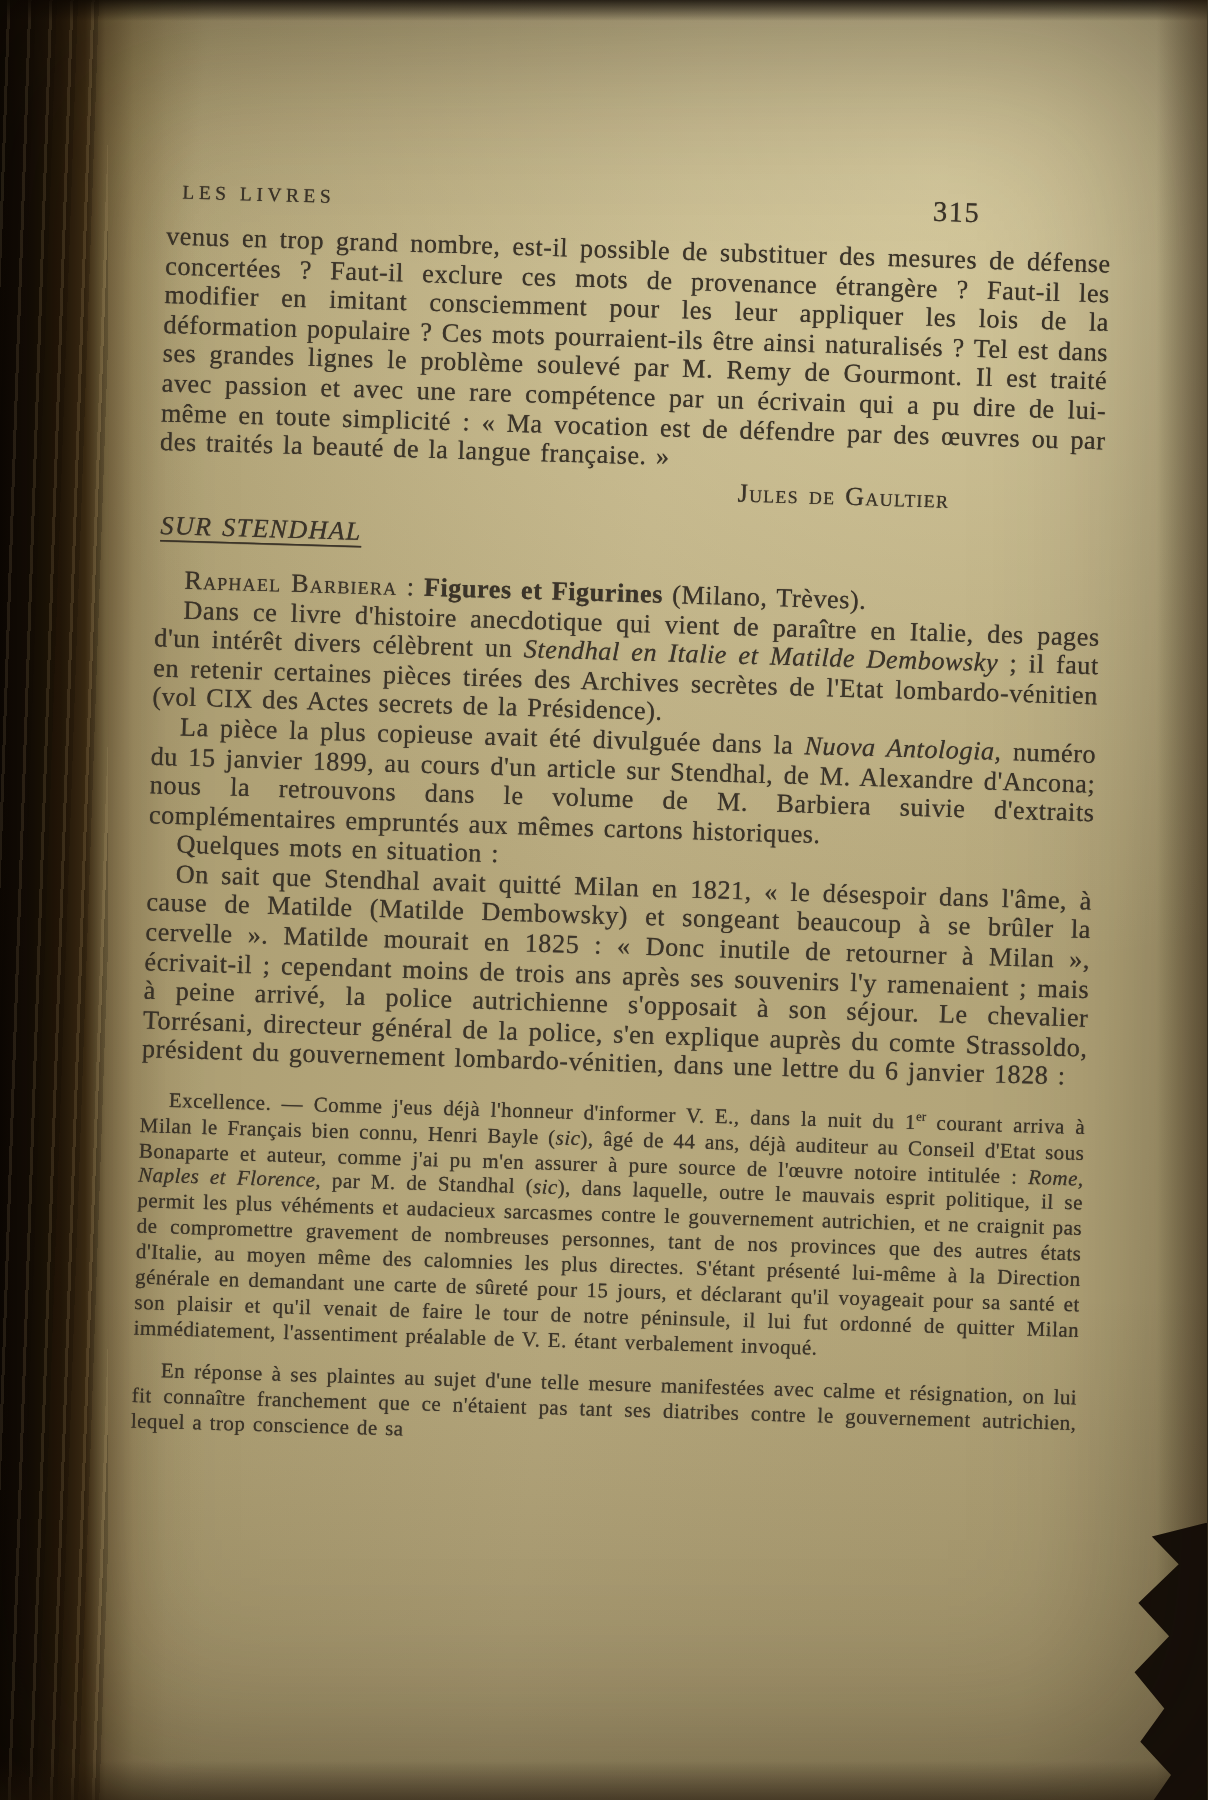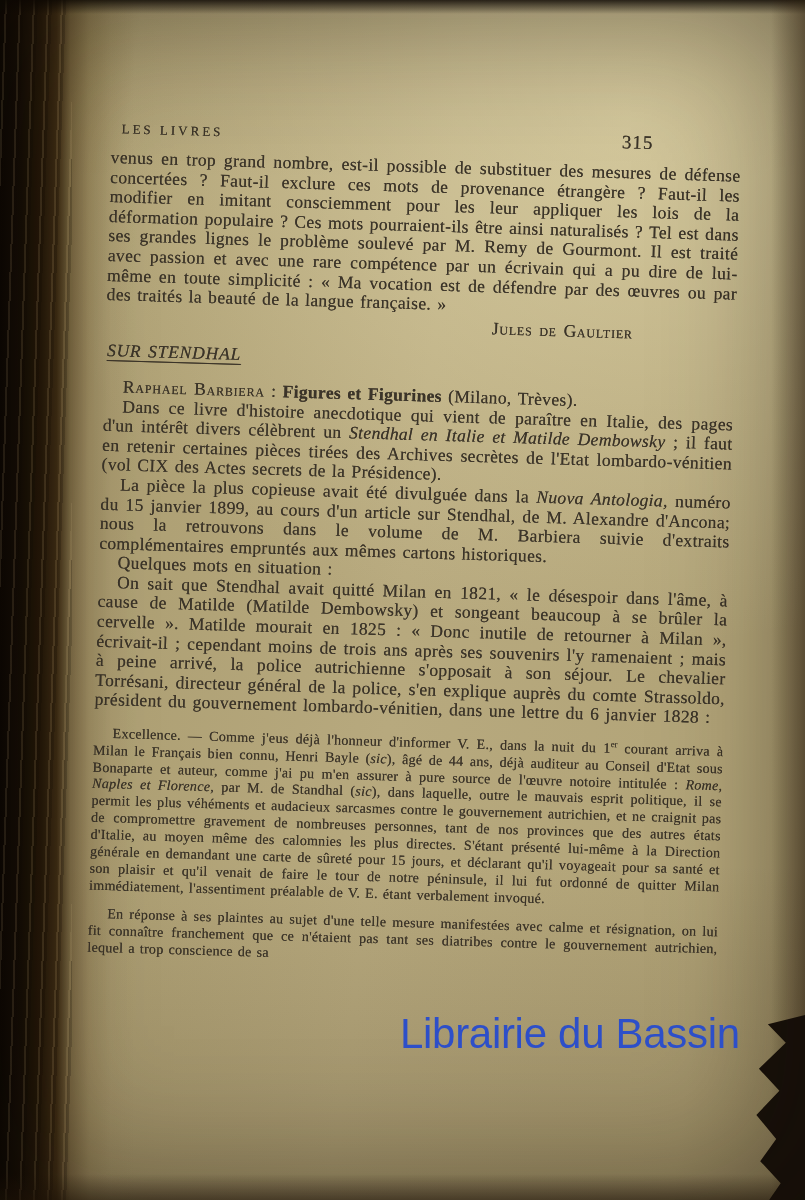--- a/index.html
+++ b/index.html
@@ -94,16 +94,15 @@
         <div class="blk indent"><span class="sc">Raphael Barbiera</span><span> : </span><span class="b">Figures et Figurines</span><span> (Milano, Trèves).</span></div>
         <div class="blk indent"><span>Dans ce livre d'histoire anecdotique qui vient de paraître en Italie, des pages d'un intérêt divers célèbrent un </span><span class="i">Stendhal en Italie et Matilde Dembowsky</span><span> ; il faut en retenir certaines pièces tirées des Archives secrètes de l'Etat lombardo-vénitien (vol CIX des Actes secrets de la Présidence).</span></div>
         <div class="blk indent"><span>La pièce la plus copieuse avait été divulguée dans la </span><span class="i">Nuova Antologia,</span><span> numéro du 15 janvier 1899, au cours d'un article sur Stendhal, de M. Alexandre d'Ancona; nous la retrouvons dans le volume de M. Barbiera suivie d'extraits complémentaires empruntés aux mêmes cartons historiques.</span></div>
         <div class="blk indent"><span>Quelques mots en situation :</span></div>
         <div class="blk indent"><span>On sait que Stendhal avait quitté Milan en 1821, « le désespoir dans l'âme, à cause de Matilde (Matilde Dembowsky) et songeant beaucoup à se brûler la cervelle ». Matilde mourait en 1825 : « Donc inutile de retourner à Milan », écrivait-il ; cependant moins de trois ans après ses souvenirs l'y ramenaient ; mais à peine arrivé, la police autrichienne s'opposait à son séjour. Le chevalier Torrésani, directeur général de la police, s'en explique auprès du comte Strassoldo, président du gouvernement lombardo-vénitien, dans une lettre du 6 janvier 1828 :</span></div>
         <div class="blk small indent gap-top"><span>Excellence. — Comme j'eus déjà l'honneur d'informer V. E., dans la nuit du </span><span>1</span><span class="sup">er</span><span> courant arriva à Milan le Français bien connu, Henri Bayle (</span><span class="i">sic</span><span>), âgé de 44 ans, déjà auditeur au Conseil d'Etat sous Bonaparte et auteur, comme j'ai pu m'en assurer à pure source de l'œuvre notoire intitulée : </span><span class="i">Rome, Naples et Florence,</span><span> par M. de Standhal (</span><span class="i">sic</span><span>), dans laquelle, outre le mauvais esprit politique, il se permit les plus véhéments et audacieux sarcasmes contre le gouvernement autrichien, et ne craignit pas de compromettre gravement de nombreuses personnes, tant de nos provinces que des autres états d'Italie, au moyen même des calomnies les plus directes. S'étant présenté lui-même à la Direction générale en demandant une carte de sûreté pour 15 jours, et déclarant qu'il voyageait pour sa santé et son plaisir et qu'il venait de faire le tour de notre péninsule, il lui fut ordonné de quitter Milan immédiatement, l'assentiment préalable de V. E. étant verbalement invoqué.</span></div>
         <div class="blk small indent gap-top"><span>En réponse à ses plaintes au sujet d'une telle mesure manifestées avec calme et résignation, on lui fit connaître franchement que ce n'étaient pas tant ses diatribes contre le gouvernement autrichien, lequel a trop conscience de sa</span></div>
       </div>
   </div>
 
-  <div class="watermark">Librairie du Bassin</div>
 
   <div class="vignette"></div>
 </div>
 
 </body></html>

